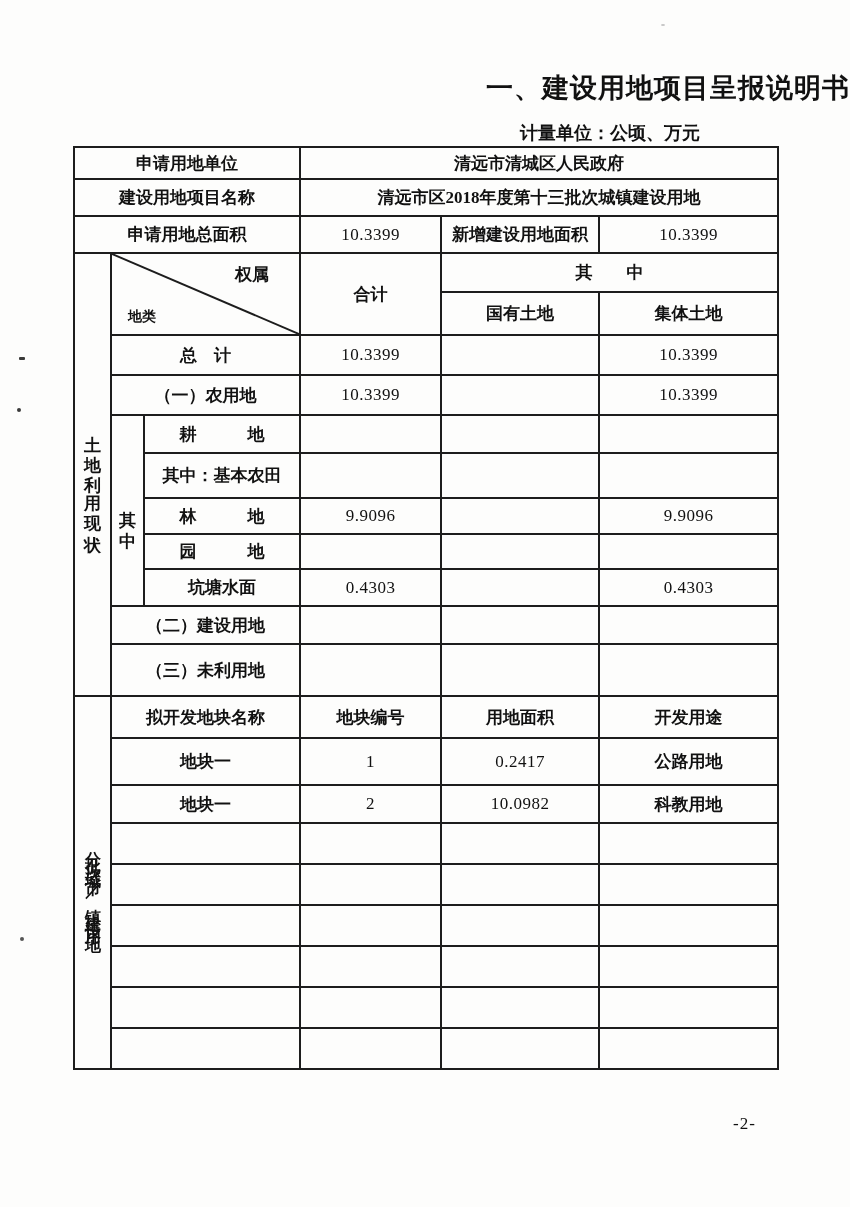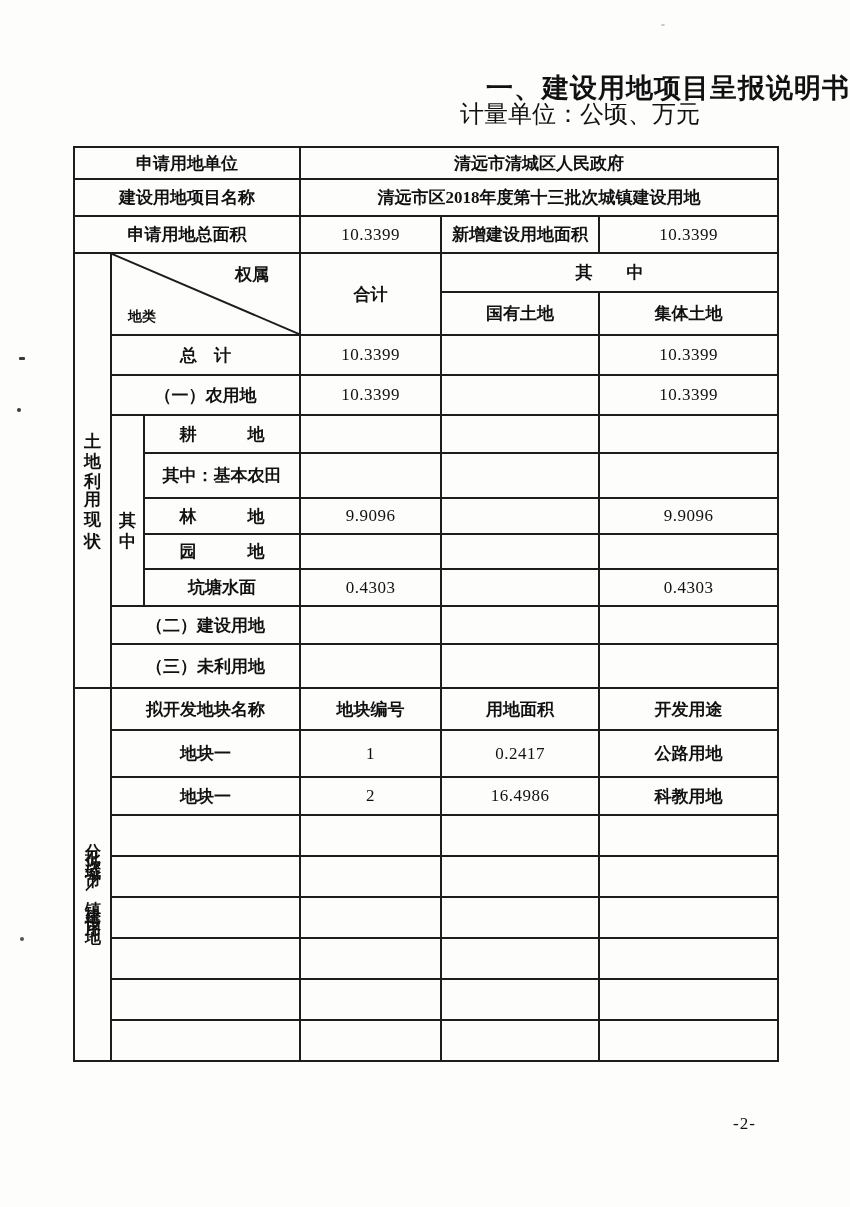--- a/index.html
+++ b/index.html
@@ -17,23 +17,23 @@
     position: absolute;
     top: 70px; left: 0; width: 100%;
     margin: 0;
     text-align: right;
     font-size: 27px;
     font-weight: 700;
     letter-spacing: 1px;
   }
   .unit-note {
     position: absolute;
-    top: 98px; right: 150px;
-    font-size: 24px;
-    font-weight: 400;
+    top: 121px; right: 150px;
+    font-size: 18px;
+    font-weight: 700;
   }
   .pagenum {
     position: absolute;
     top: 1114px; left: 733px;
     font-size: 17px;
     letter-spacing: 1px;
     font-weight: 500;
   }
 
   table.form {
@@ -176,21 +176,21 @@
         <td class="num">0.4303</td>
         <td class="num"></td>
         <td class="num">0.4303</td>
       </tr>
       <tr style="height:38px">
         <td colspan="2">（二）建设用地</td>
         <td class="num"></td>
         <td class="num"></td>
         <td class="num"></td>
       </tr>
-      <tr style="height:44px">
+      <tr style="height:52px">
         <td colspan="2">（三）未利用地</td>
         <td class="num"></td>
         <td class="num"></td>
         <td class="num"></td>
       </tr>
 
       <tr style="height:42px">
         <td rowspan="9">
           <span class="vert vert-batch">分批次城市／镇建设用地</span>
         </td>
@@ -202,21 +202,21 @@
 
       <tr style="height:47px">
         <td colspan="2">地块一</td>
         <td class="num">1</td>
         <td class="num">0.2417</td>
         <td>公路用地</td>
       </tr>
       <tr style="height:38px">
         <td colspan="2">地块一</td>
         <td class="num">2</td>
-        <td class="num">16.4986</td>
+        <td class="num">10.0982</td>
         <td>科教用地</td>
       </tr>
       <tr style="height:41px">
         <td colspan="2"></td>
         <td class="num"></td>
         <td class="num"></td>
         <td></td>
       </tr>
       <tr style="height:41px">
         <td colspan="2"></td>

